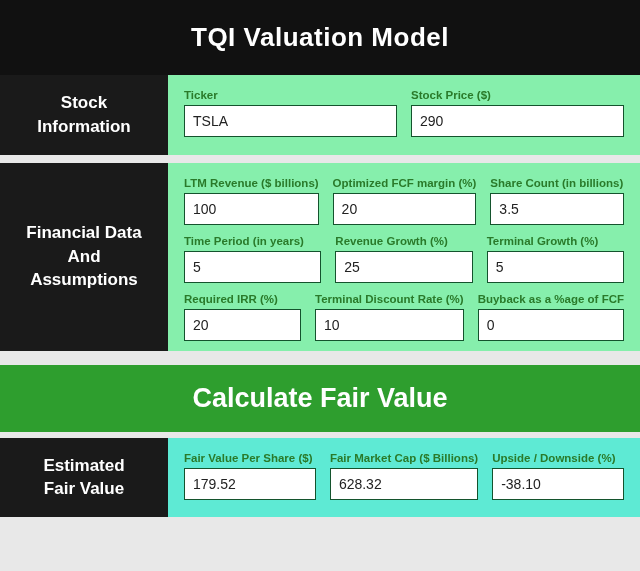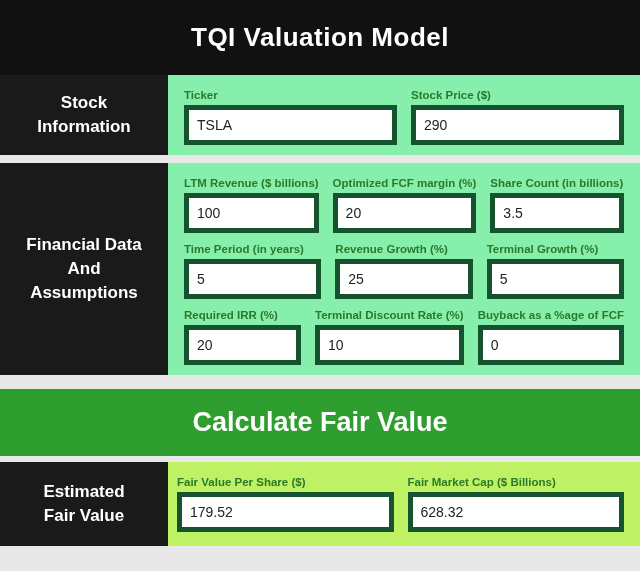--- a/index.html
+++ b/index.html
@@ -66,21 +66,21 @@
 
     .field-label {
       font-size: 11.5px;
       color: #2a7a2a;
       font-weight: 600;
       white-space: nowrap;
     }
 
     .field-input {
       background: #fff;
-      border: 5px solid #14532d;
+      border: 1px solid #14532d;
       padding: 7px 8px;
       font-size: 14px;
       color: #222;
       width: 100%;
       outline: none;
     }
 
     .calculate-btn {
       background: #2e9e2e;
       color: #fff;
@@ -110,22 +110,22 @@
       align-items: center;
       justify-content: center;
       min-width: 168px;
       max-width: 168px;
       padding: 16px 10px;
       line-height: 1.4;
     }
 
     .estimated-content {
       flex: 1;
-      background: #bef264;
-      padding: 14px 16px 14px 9px;
+      background: #5eead4;
+      padding: 14px 16px 14px 16px;
       display: flex;
       flex-direction: column;
       gap: 4px;
     }
 
     .separator-bar {
       height: 4px;
       background: #e8e8e8;
     }
   </style>
@@ -220,18 +220,22 @@
   <div class="estimated-content">
     <div class="fields-row">
       <div class="field-group">
         <label class="field-label">Fair Value Per Share ($)</label>
         <input class="field-input" type="text" value="179.52" style="">
       </div>
       <div class="field-group">
         <label class="field-label">Fair Market Cap ($ Billions)</label>
         <input class="field-input" type="text" value="628.32" style="">
       </div>
+      <div class="field-group">
+        <label class="field-label">Upside / Downside (%)</label>
+        <input class="field-input" type="text" value="-38.10" style="">
+      </div>
     </div>
   </div>
 </div>
 
 
 
 
 </body></html>

